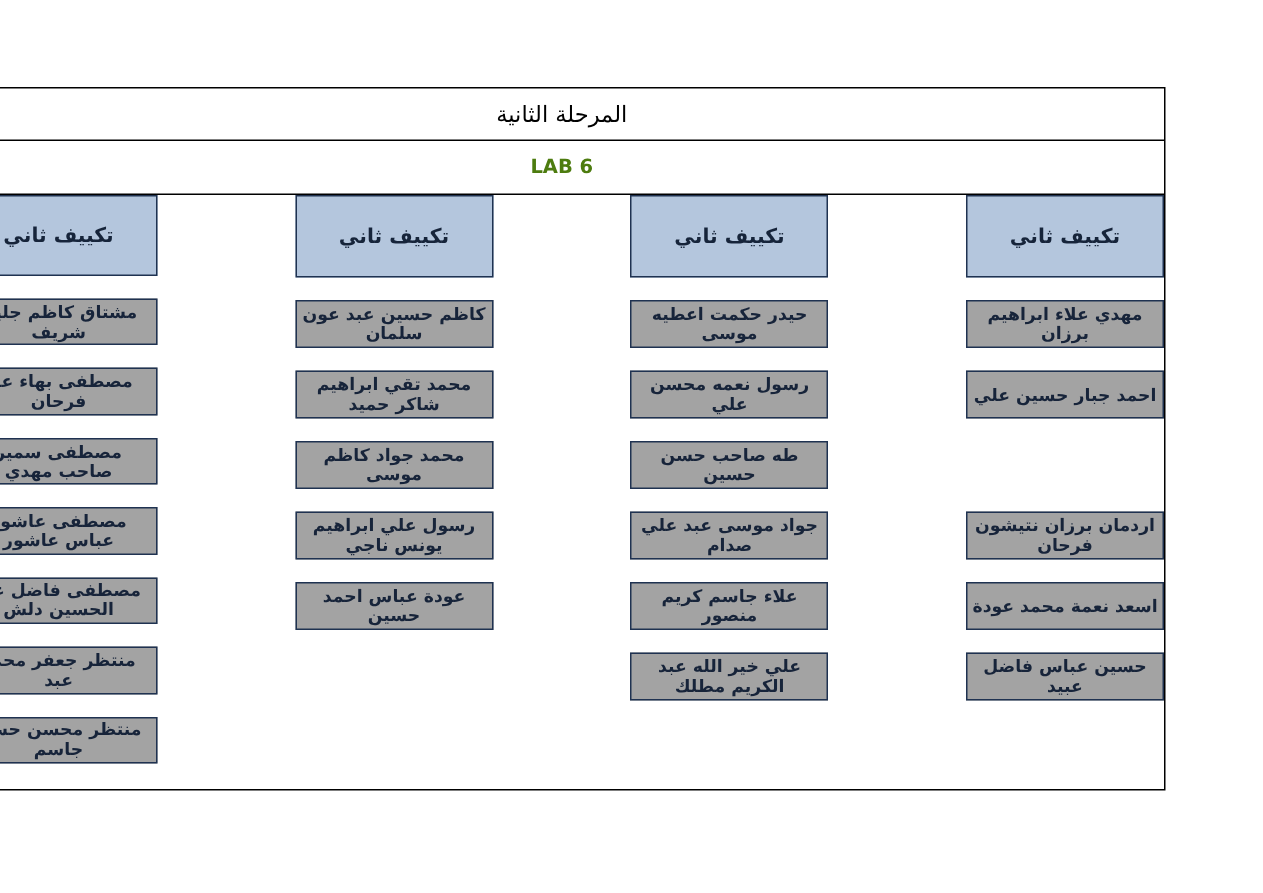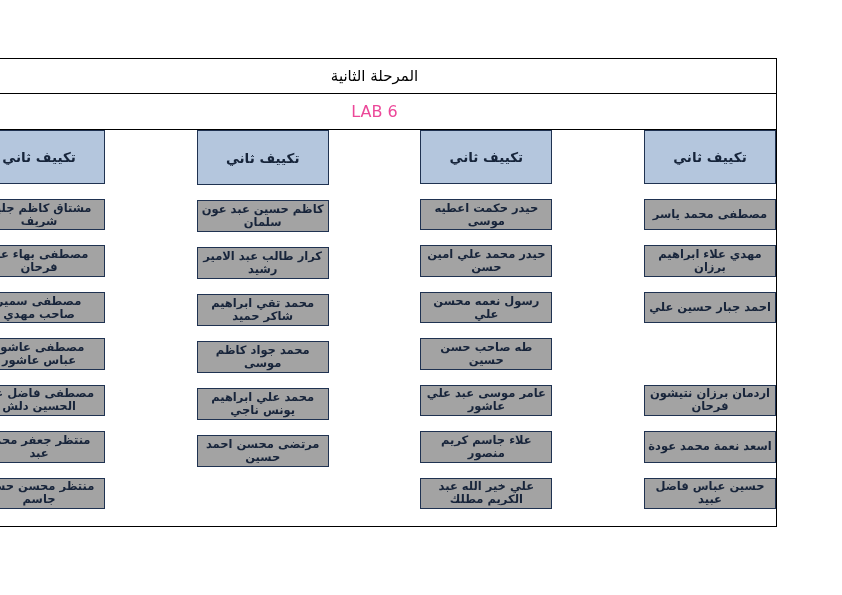--- a/index.html
+++ b/index.html
@@ -52,23 +52,23 @@
 
   .lab-row {
     height: 36px;
     border-bottom: 1.5px solid #000000;
     display: flex;
     align-items: center;
     justify-content: center;
     box-sizing: border-box;
   }
   .lab-row .lab-text {
-    font-size: 16px;
-    font-weight: normal;
-    color: #ec4899;
+    font-size: 13px;
+    font-weight: bold;
+    color: #4d7c0f;
     direction: ltr;
   }
 
   
   .columns {
     position: relative;
     display: flex;
     flex-direction: row;      
     justify-content: space-between;
     height: 394px;
@@ -142,23 +142,20 @@
       <span class="lab-text">LAB 6</span>
     </div>
 
     <div class="columns">
 
       <div class="col col-edge-right">
         <div class="col-head">
           <span class="head-text">تكييف ثاني</span>
         </div>
         <div class="cell">
-          <span class="cell-text">مصطفى محمد ياسر</span>
-        </div>
-        <div class="cell">
           <span class="cell-text">مهدي علاء ابراهيم برزان</span>
         </div>
         <div class="cell">
           <span class="cell-text">احمد جبار حسين علي</span>
         </div>
         <div class="cell empty">
           
         </div>
         <div class="cell">
           <span class="cell-text">اردمان برزان نتيشون فرحان</span>
@@ -172,60 +169,54 @@
       </div>
 
       <div class="col">
         <div class="col-head">
           <span class="head-text">تكييف ثاني</span>
         </div>
         <div class="cell">
           <span class="cell-text">حيدر حكمت اعطيه موسى</span>
         </div>
         <div class="cell">
-          <span class="cell-text">حيدر محمد علي امين حسن</span>
-        </div>
-        <div class="cell">
           <span class="cell-text">رسول نعمه محسن علي</span>
         </div>
         <div class="cell">
           <span class="cell-text">طه صاحب حسن حسين</span>
         </div>
         <div class="cell">
-          <span class="cell-text">عامر موسى عبد علي عاشور</span>
+          <span class="cell-text">جواد موسى عبد علي صدام</span>
         </div>
         <div class="cell">
           <span class="cell-text">علاء جاسم كريم منصور</span>
         </div>
         <div class="cell">
           <span class="cell-text">علي خير الله عبد الكريم مطلك</span>
         </div>
       </div>
 
       <div class="col">
         <div class="col-head">
           <span class="head-text">تكييف ثاني</span>
         </div>
         <div class="cell">
           <span class="cell-text">كاظم حسين عبد عون سلمان</span>
         </div>
         <div class="cell">
-          <span class="cell-text">كرار طالب عبد الامير رشيد</span>
-        </div>
-        <div class="cell">
           <span class="cell-text">محمد تقي ابراهيم شاكر حميد</span>
         </div>
         <div class="cell">
           <span class="cell-text">محمد جواد كاظم موسى</span>
         </div>
         <div class="cell">
-          <span class="cell-text">محمد علي ابراهيم يونس ناجي</span>
-        </div>
-        <div class="cell">
-          <span class="cell-text">مرتضى محسن احمد حسين</span>
+          <span class="cell-text">رسول علي ابراهيم يونس ناجي</span>
+        </div>
+        <div class="cell">
+          <span class="cell-text">عودة عباس احمد حسين</span>
         </div>
       </div>
 
       <div class="col col-edge-left">
         <div class="col-head">
           <span class="head-text">تكييف ثاني</span>
         </div>
         <div class="cell">
           <span class="cell-text">مشتاق كاظم جليل شريف</span>
         </div>

